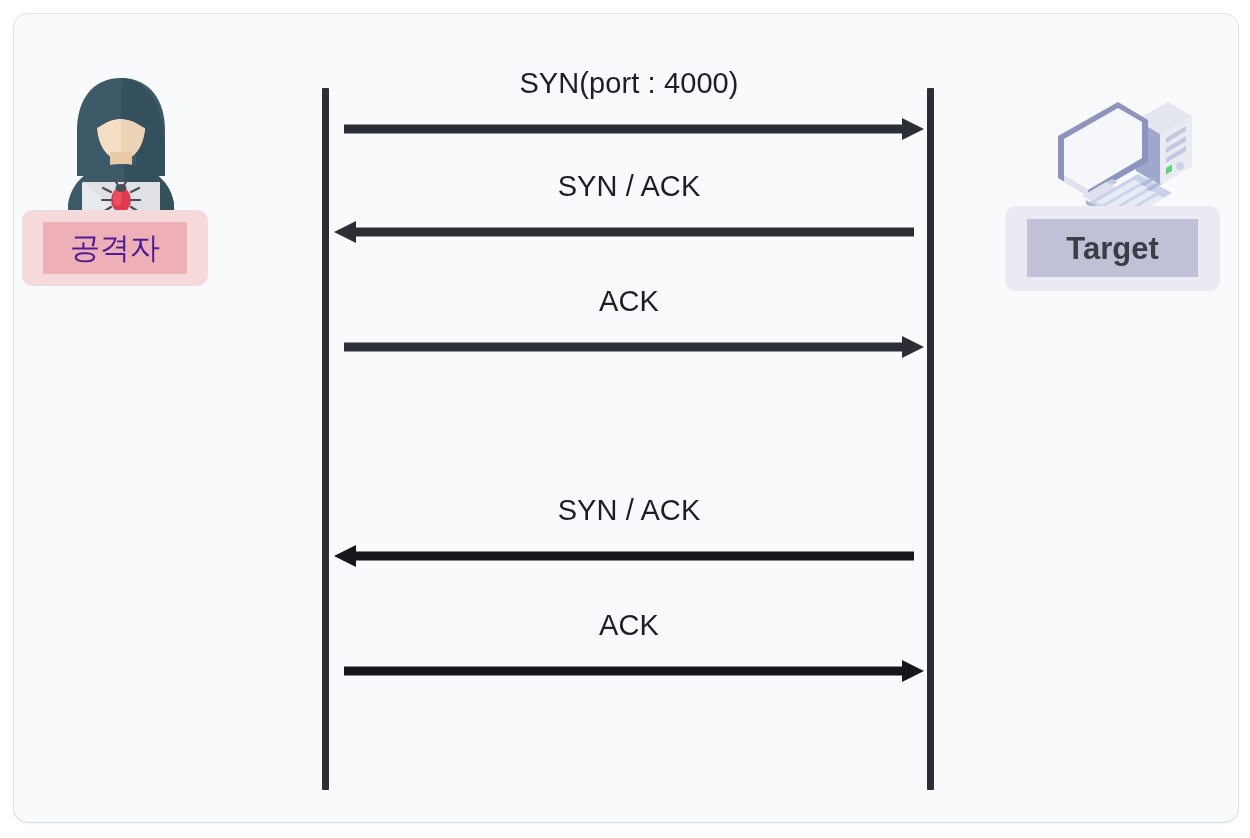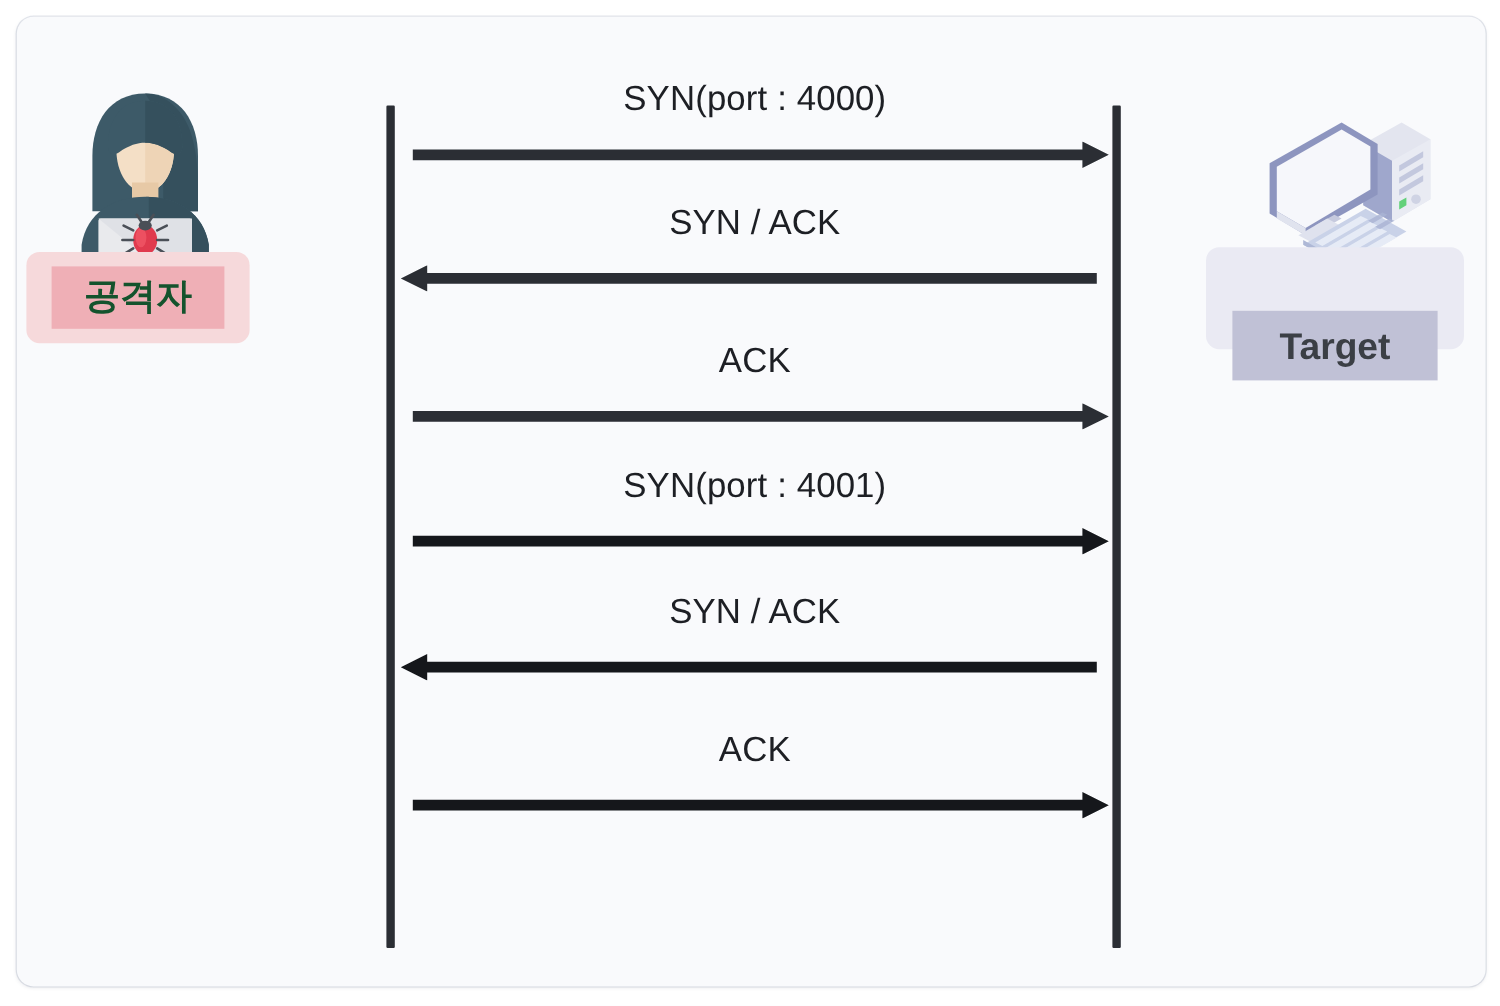--- a/index.html
+++ b/index.html
@@ -99,22 +99,22 @@
     top: 12px;
     width: 144px;
     height: 52px;
     background: #efafb6;
     display: flex;
     align-items: center;
     justify-content: center;
   }
   #attacker-label-text {
     font-size: 30px;
-    font-weight: bold;
-    color: #14532d;
+    font-weight: normal;
+    color: #4c1d95;
     line-height: 1;
   }
 
   
   #actor-target {
     position: absolute;
     left: 1000px;
     top: 92px;
     width: 224px;
     height: 210px;
@@ -138,21 +138,20 @@
   #target-label-inner {
     position: absolute;
     left: 22px;
     top: 13px;
     width: 171px;
     height: 58px;
     background: #c0c1d6;
     display: flex;
     align-items: center;
     justify-content: center;
-    margin-top: 40px;
   }
   #target-label-text {
     font-size: 31px;
     font-weight: bold;
     color: #3b3f45;
     line-height: 1;
   }
 </style>
 </head>
 <body>
@@ -184,28 +183,20 @@
 
   <div class="msg" id="msg-3" style="top:284px">
     <div class="msg-label">ACK</div>
     <div class="msg-arrow">
       <svg viewBox="0 0 598 22" preserveAspectRatio="none">
         <path d="M14 6.5 L572 6.5 L572 0 L594 11 L572 22 L572 15.5 L14 15.5 Z" fill="#2b2e34"></path>
       </svg>
     </div>
   </div>
 
-  <div class="msg" id="msg-4" style="top:388px">
-    <div class="msg-label">SYN(port : 4001)</div>
-    <div class="msg-arrow">
-      <svg viewBox="0 0 598 22" preserveAspectRatio="none">
-        <path d="M14 6.5 L572 6.5 L572 0 L594 11 L572 22 L572 15.5 L14 15.5 Z" fill="#15171b"></path>
-      </svg>
-    </div>
-  </div>
 
   <div class="msg" id="msg-5" style="top:493px">
     <div class="msg-label">SYN / ACK</div>
     <div class="msg-arrow">
       <svg viewBox="0 0 598 22" preserveAspectRatio="none">
         <path d="M584 6.5 L26 6.5 L26 0 L4 11 L26 22 L26 15.5 L584 15.5 Z" fill="#15171b"></path>
       </svg>
     </div>
   </div>
 

